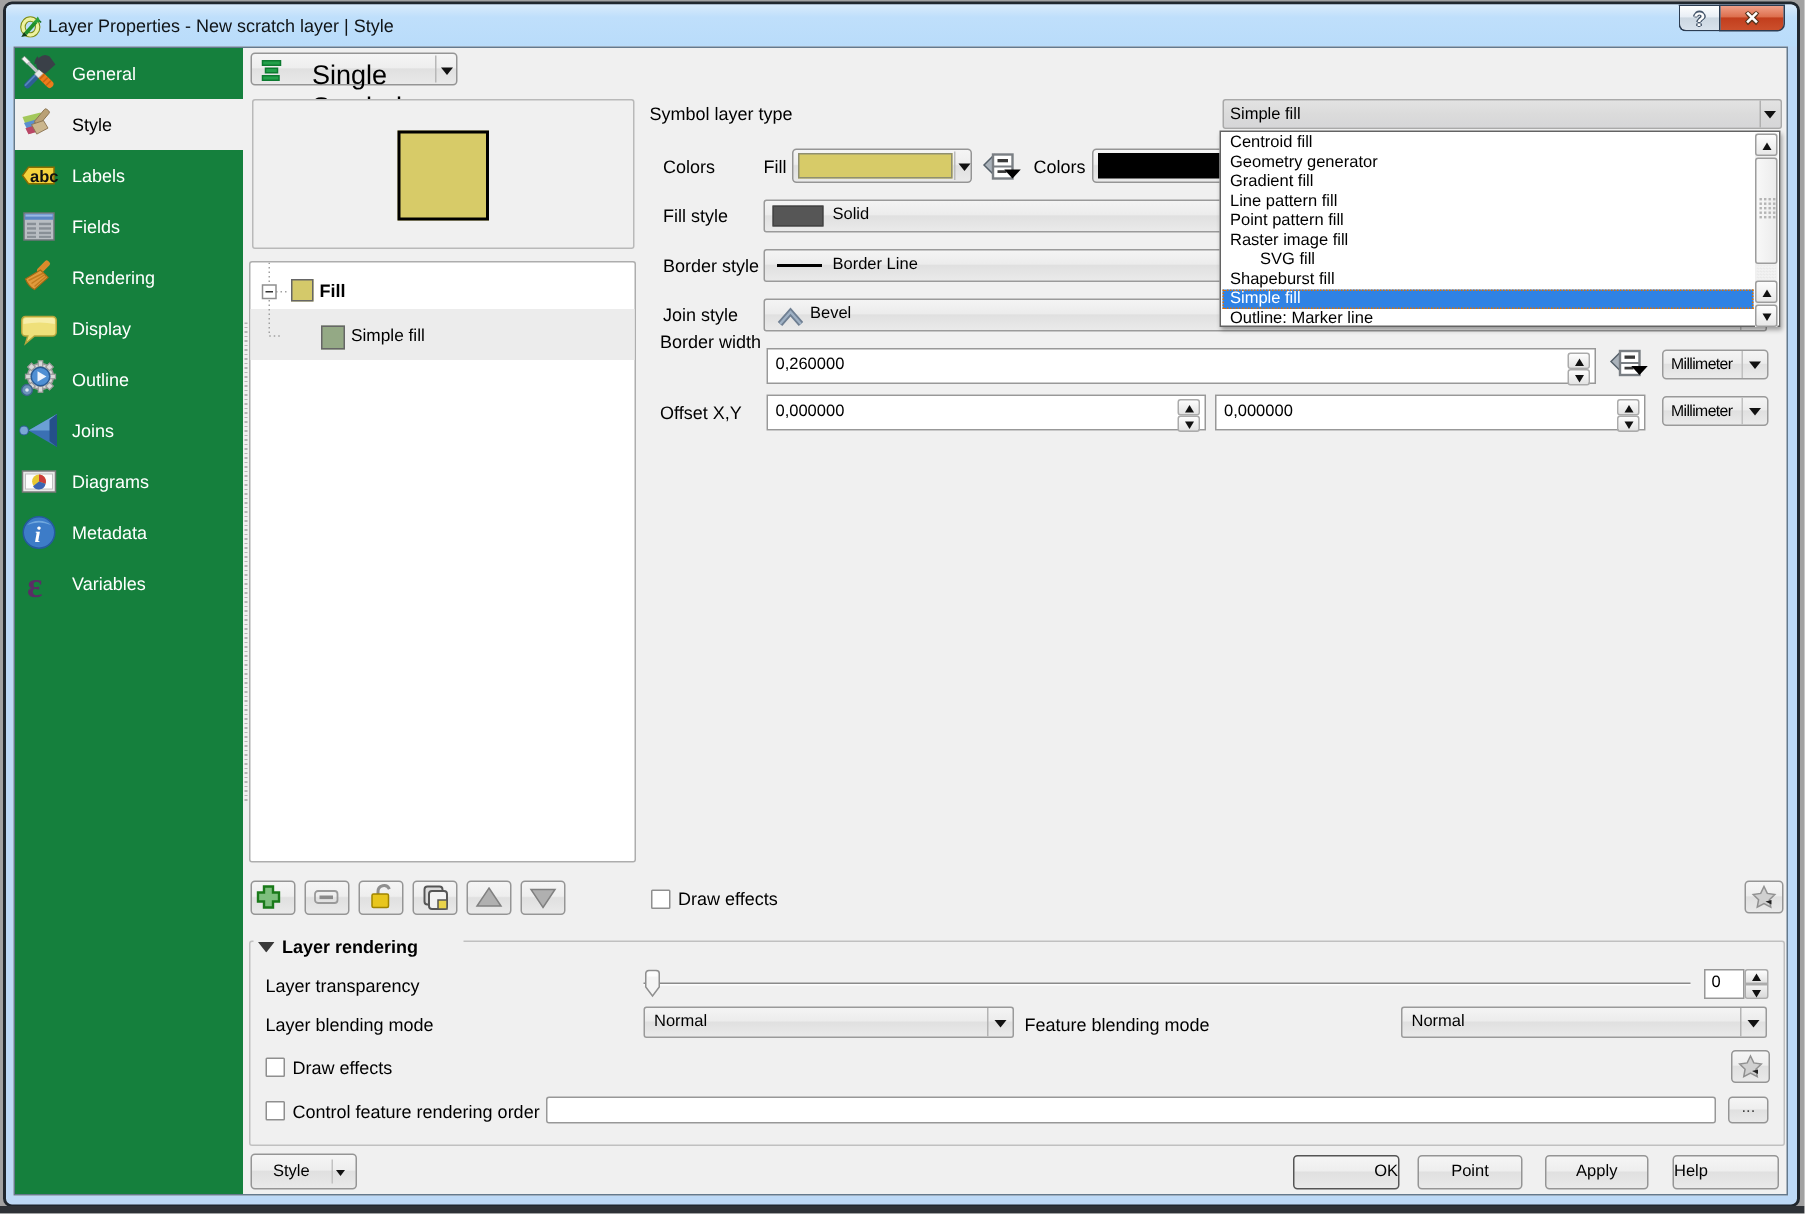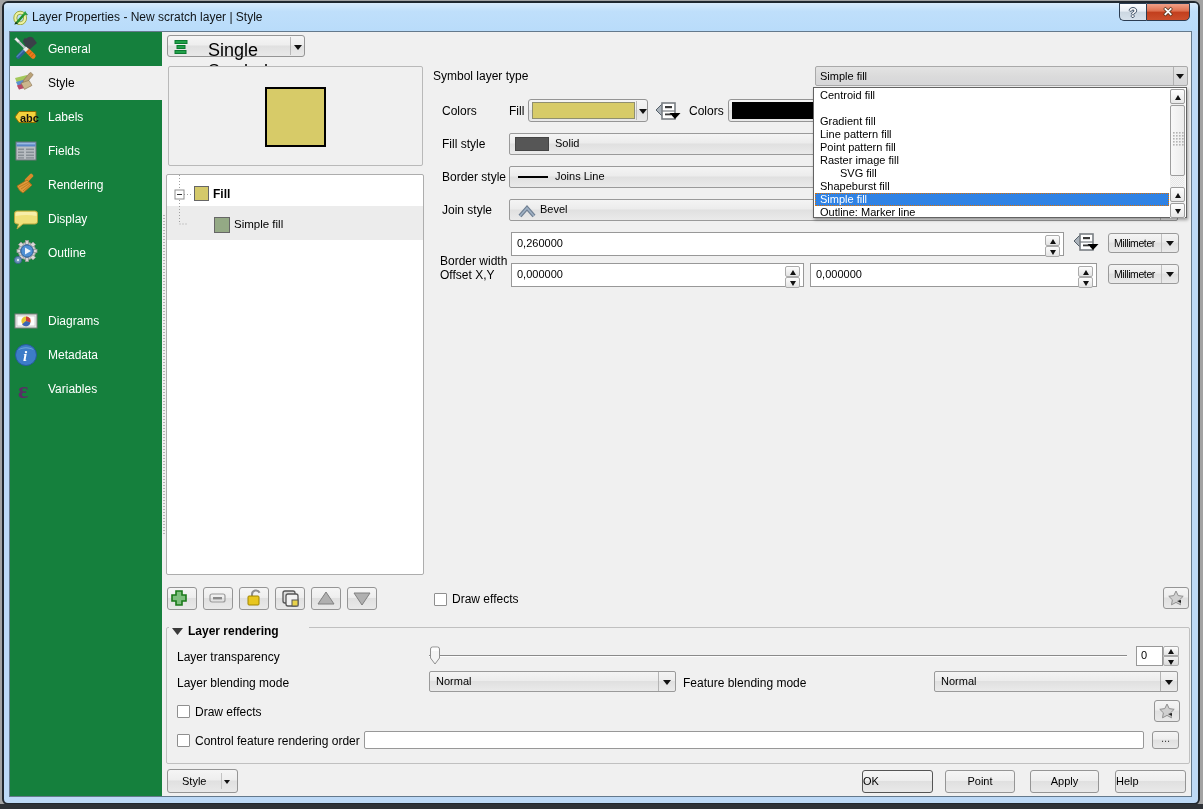--- a/index.html
+++ b/index.html
@@ -169,20 +169,31 @@
             <rect x="18.2" y="15.6" width="3.6" height="3.6" transform="rotate(45 20 17.4)"></rect>
           </g>
     <circle cx="14" cy="11" r="6.2" fill="#4f8fd3" stroke="#2a5a92" stroke-width="1"></circle>
     <polygon points="12,7.5 18,11 12,14.5" fill="#eef4fb"></polygon>
     <circle cx="5" cy="20" r="3.6" fill="#6b93bb" stroke="#3c648c" stroke-width="1"></circle>
     <circle cx="5" cy="20" r="1.2" fill="#dde8f2"></circle>
         </g>
       </svg>
     <span class="txt">Outline</span>
     </div>
+  <div class="sbitem" style="top:238px;">
+      <svg class="sbicon" viewBox="0 0 26 26">
+    <g>
+          <circle cx="3" cy="13" r="3" fill="#7aa7d6" stroke="#2c5c96" stroke-width=".8"></circle>
+    <polygon points="6,13 25,2 25,24" fill="#3a70b4"></polygon>
+    <polygon points="6,13 25,2 25,13" fill="#6ba0d4"></polygon>
+    <polygon points="25,2 25,24 20,20 20,6" fill="#24508a"></polygon>
+        </g>
+      </svg>
+    <span class="txt">Joins</span>
+    </div>
   <div class="sbitem" style="top:272px;">
       <svg class="sbicon" viewBox="0 0 26 26">
     <g>
           <rect x="2" y="6" width="22" height="14" fill="#e8e8e8" stroke="#7a7a7a" stroke-width="1"></rect>
     <rect x="4" y="8" width="18" height="10" fill="#fdfdfd" stroke="#bbb" stroke-width=".6"></rect>
     <circle cx="13" cy="13" r="4.6" fill="#e8c832"></circle>
     <path d="M13 13 L13 8.4 A4.6 4.6 0 0 1 17.4 14.5 z" fill="#cc3c3c"></path>
     <path d="M13 13 L17.4 14.5 A4.6 4.6 0 0 1 9 16.2 z" fill="#3c64b4"></path>
         </g>
       </svg>
@@ -266,35 +277,35 @@
 <div class="lbl" style="left:442px;top:137px;">Fill style</div>
 <div class="abs combo formcombo" style="left:509px;top:133px;width:669px;">
   <div style="position:absolute;left:5px;top:3px;width:34px;height:14px;background:#565656;border:1px solid #444;"></div>
   <span style="position:absolute;left:45px;top:3px;">Solid</span>
   <div class="arr"></div>
     <div class="carr" style="right:4px;top:8px;"></div>
 </div>
 <div class="lbl" style="left:442px;top:170px;">Border style</div>
 <div class="abs combo formcombo" style="left:509px;top:166px;width:669px;">
   <div style="position:absolute;left:8px;top:9px;width:30px;height:2px;background:#000;"></div>
-  <span style="position:absolute;left:45px;top:3px;">Joins Line</span>
+  <span style="position:absolute;left:45px;top:3px;">Border Line</span>
   <div class="arr"></div>
     <div class="carr" style="right:4px;top:8px;"></div>
 </div>
 <div class="lbl" style="left:442px;top:203px;">Join style</div>
 <div class="abs combo formcombo" style="left:509px;top:199px;width:669px;">
   <svg style="position:absolute;left:8px;top:3px;" width="18" height="15" viewBox="0 0 18 15">
       <path d="M2 13 L9 5 L16 13" fill="none" stroke="#6f7f92" stroke-width="4"></path>
       <path d="M2 13 L9 5 L16 13" fill="none" stroke="#9fb1c4" stroke-width="1.6"></path>
     </svg>
   <span style="position:absolute;left:30px;top:3px;">Bevel</span>
   <div class="arr"></div>
     <div class="carr" style="right:4px;top:8px;"></div>
 </div>
-<div class="lbl" style="left:440px;top:254px;">Border width</div>
+<div class="lbl" style="left:440px;top:221px;">Border width</div>
 <div class="abs field" style="left:511px;top:232px;width:553px;height:24px;">
   <span style="position:absolute;left:5px;top:4px;">0,260000</span>
   <div class="spinbtns" style="right:2px;top:1px;">
     <div style="top:1px;">
         <div class="tri-u" style="left:3.5px;top:2.5px;"></div>
       </div>
     <div style="top:12px;">
         <div class="tri-d" style="left:3.5px;top:3px;"></div>
       </div>
   </div>
@@ -423,39 +434,40 @@
 <div class="abs btn" style="left:1152px;top:731px;width:27px;height:18px;border-radius:3px;">
     <span style="position:absolute;left:8px;top:0px;color:#444;">...</span>
   </div>
 
 <div class="abs btn" style="left:167px;top:769px;width:71px;height:24px;">
   <span style="position:absolute;left:14px;top:5px;">Style</span>
   <div style="position:absolute;left:53px;top:3px;bottom:3px;border-left:1px solid #c2c2c2;"></div>
   <div class="carr" style="right:7px;top:10px;border-left-width:3.5px;border-right-width:3.5px;border-top-width:4px;"></div>
 </div>
 <div class="abs btn" style="left:862px;top:770px;width:71px;height:23px;border-color:#555;">
-    <span style="position:absolute;width:100%;text-align:left;top:4px;">OK</span>
+    <span style="position:absolute;width:100%;text-align:right;top:4px;">OK</span>
   </div>
 <div class="abs btn" style="left:945px;top:770px;width:70px;height:23px;">
     <span style="position:absolute;width:100%;text-align:center;top:4px;">Point</span>
   </div>
 <div class="abs btn" style="left:1030px;top:770px;width:69px;height:23px;">
     <span style="position:absolute;width:100%;text-align:center;top:4px;">Apply</span>
   </div>
 <div class="abs btn" style="left:1115px;top:770px;width:71px;height:23px;">
     <span style="position:absolute;width:100%;text-align:left;top:4px;">Help</span>
   </div>
 
 <div class="abs" style="left:815px;top:66px;width:373px;height:20px;background:linear-gradient(180deg,#e3e3e3,#dbdbdb 50%,#d6d6d8);border:1px solid #a9a9a9;border-radius:2px;">
   <span style="position:absolute;left:4px;top:3px;">Simple fill</span>
   <div style="position:absolute;left:357px;top:0;bottom:0;border-left:1px solid #b0b0b0;"></div>
   <div class="carr" style="right:3px;top:7px;"></div>
 </div>
 <div id="popup" class="abs">
   <div class="pitem" style="top:1px;">Centroid fill</div>
+  <div class="pitem" style="top:14px;">Geometry generator</div>
   <div class="pitem" style="top:27px;">Gradient fill</div>
   <div class="pitem" style="top:40px;">Line pattern fill</div>
   <div class="pitem" style="top:53px;">Point pattern fill</div>
   <div class="pitem" style="top:66px;">Raster image fill</div>
   <div class="pitem" style="top:79px;padding-left:25px;">SVG fill</div>
   <div class="pitem" style="top:92px;">Shapeburst fill</div>
   <div class="pitem sel" style="top:105px;">Simple fill</div>
   <div class="pitem" style="top:118px;">Outline: Marker line</div>
   <div id="psb">
     <div class="sbbtn" style="top:0;height:15px;">

